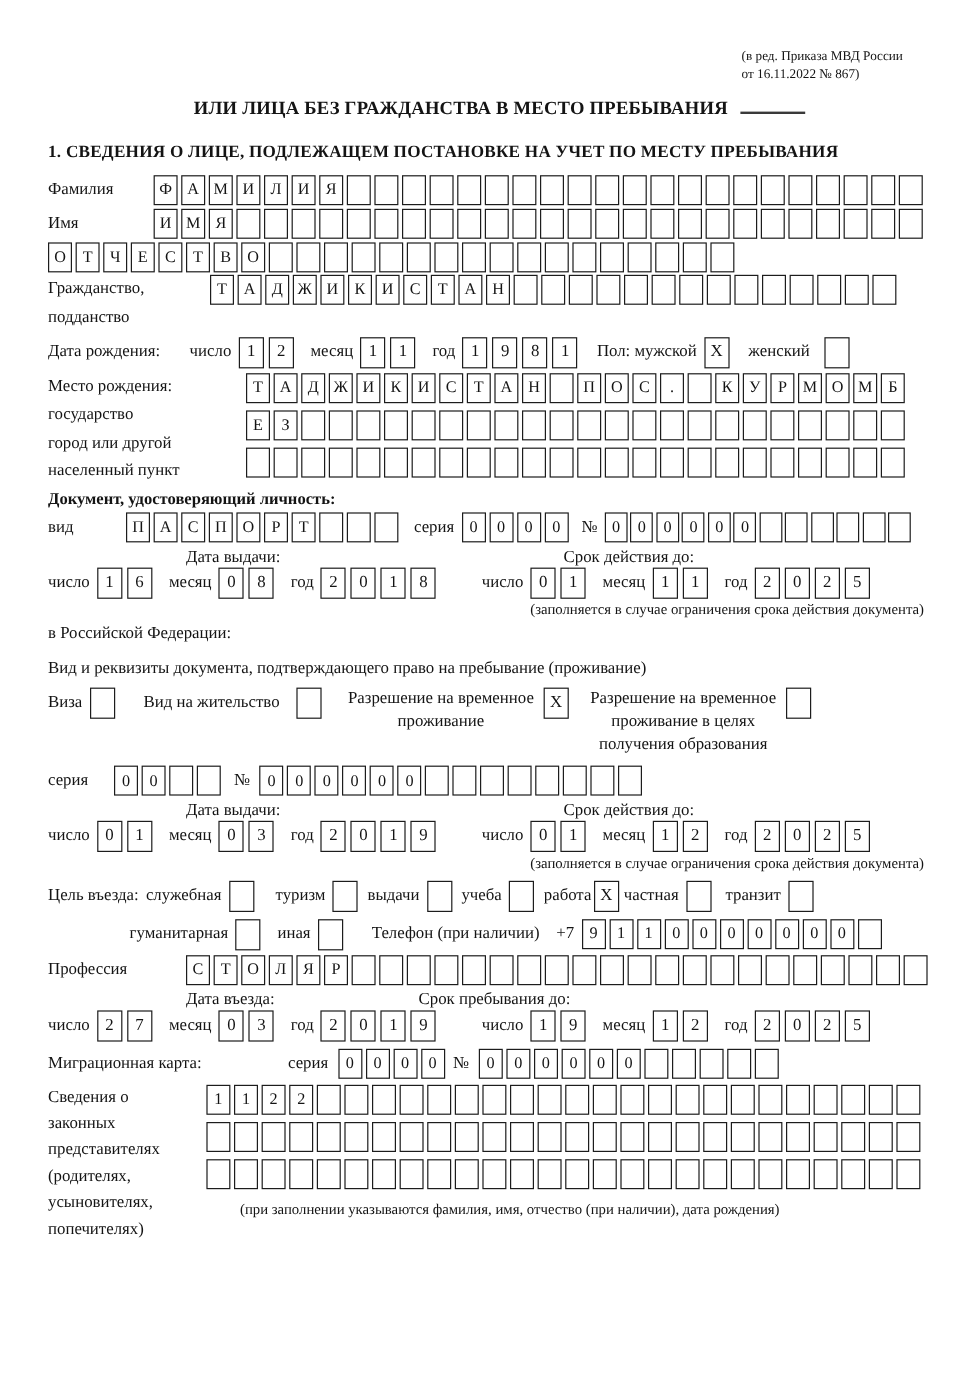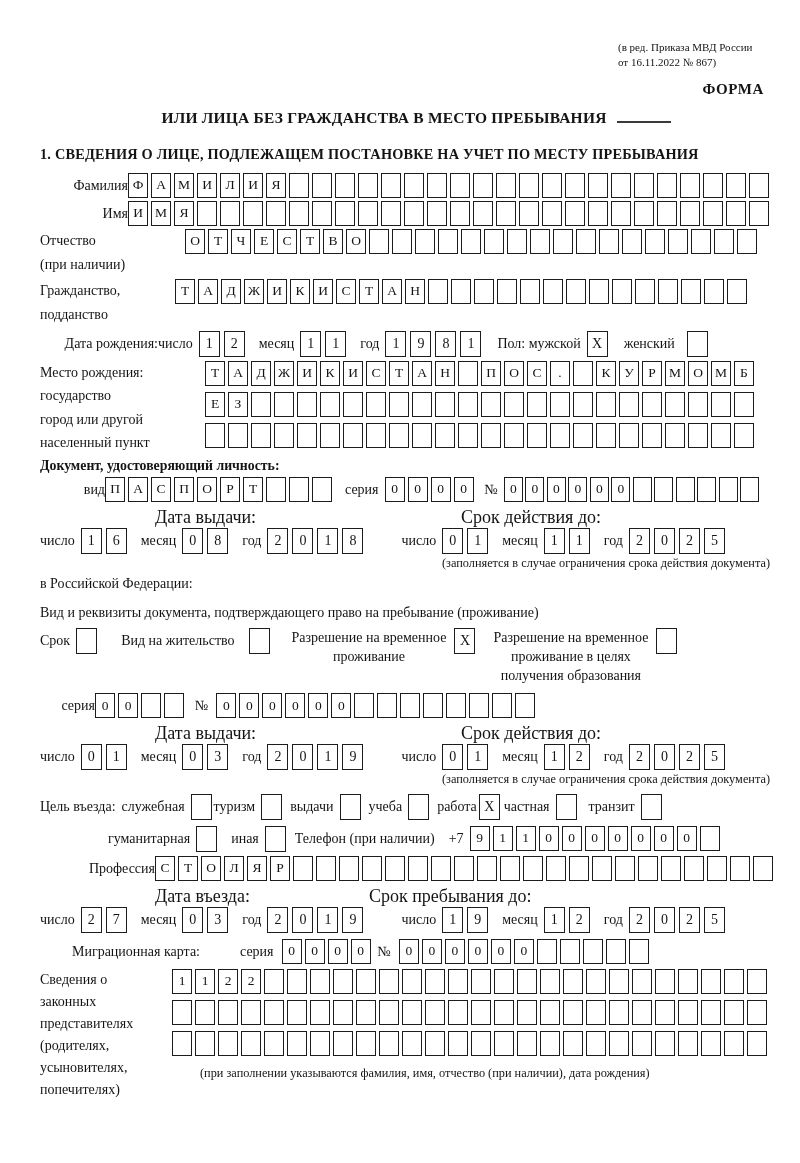--- a/index.html
+++ b/index.html
@@ -11,21 +11,21 @@
   .pre { white-space:pre-line; }
   
   .appendix { margin-left:578px; width:182px; font-size:13.5px; line-height:1.42; }
   .appendix .rev { margin-top:6px; font-size:11px; line-height:1.4; }
   .forma { text-align:right; padding-right:28px; font-weight:700; font-size:15px; margin-top:10px; letter-spacing:0.6px; }
   .title { text-align:center; font-weight:700; font-size:15.5px; margin-top:8px; line-height:1.55; letter-spacing:0.2px; }
   .blankline { display:inline-block; width:54px; height:13px; border-bottom:2px solid #3a3a3a; margin-left:10px; }
   .sec { font-weight:700; font-size:14.3px; margin-top:16px; letter-spacing:0.2px; }
 
   .row { display:flex; align-items:flex-start; flex-wrap:nowrap; }
-  .lab { font-size:14px; line-height:25px; flex:0 0 auto;text-align:right; }
+  .lab { font-size:14px; line-height:25px; flex:0 0 auto; }
   .labcol { font-size:14px; line-height:24px; flex:0 0 auto; }
   .grid { display:inline-flex; flex-wrap:nowrap; flex:0 0 auto; }
   .cell {
     box-sizing:border-box; width:20px; height:25px; border:1.6px solid #1c1c1c;
     margin-right:3px; display:inline-flex; align-items:center; justify-content:center;
     font-size:13.5px; flex:0 0 auto; background:#fff;
   }
   .grid.tight .cell { width:19px; margin-right:2.5px; }
   .dcell { width:21px; height:26px; margin-right:4px; font-size:14px; }
   .cbox {
@@ -37,41 +37,40 @@
   .dgroup .dlab:first-child { margin-left:0; }
 
   .w88 { width:88px; } .w145 { width:145px; } .w135 { width:135px; } .w165 { width:165px; }
   .w118 { width:118px; } .w65 { width:65px; } .w55 { width:55px; } .w115 { width:115px; }
   .w160 { width:160px; } .w132 { width:132px; }
 
   .mt2{margin-top:2px}.mt3{margin-top:3px}.mt4{margin-top:4px}.mt5{margin-top:5px}
   .mt6{margin-top:6px}.mt8{margin-top:8px}.mt10{margin-top:10px}
 
   .doc-heading { font-weight:700; font-size:13.8px; margin-top:3px; }
-  .pairhead { display:flex; font-size:18px; margin-top:5px; }
+  .pairhead { display:flex; font-size:14px; margin-top:5px;gap:31px; }
   .note { font-size:12.3px; text-align:right; padding-right:22px; margin-top:2px; line-height:1.25; }
   .intro { font-size:14px; margin-top:8px; line-height:1.5; }
   .permits { display:flex; align-items:flex-start; margin-top:5px; }
   .pair { display:inline-flex; align-items:flex-start; flex:0 0 auto; }
   .plab { font-size:14px; line-height:26px; margin-right:6px; }
   .center-lab { font-size:14px; line-height:19px; text-align:center; white-space:pre-line; margin-right:8px; }
   .boxrows .grid { margin-bottom:6px; }
   .gnote { font-size:12.3px; margin-top:4px; margin-left:28px; }
 </style>
 </head>
 <body>
 
 <div class="page">
 
   <div class="appendix">
     <div class="rev pre">(в ред. Приказа МВД России
 от 16.11.2022 № 867)</div>
   </div>
 
-  <div class="forma">ФОРМА</div>
 
   <div class="title">
     <div><span>ИЛИ ЛИЦА БЕЗ ГРАЖДАНСТВА В МЕСТО ПРЕБЫВАНИЯ</span><span class="blankline"></span></div>
   </div>
 
   <div class="sec">1. СВЕДЕНИЯ О ЛИЦЕ, ПОДЛЕЖАЩЕМ ПОСТАНОВКЕ НА УЧЕТ ПО МЕСТУ ПРЕБЫВАНИЯ</div>
 
   <div class="row mt10">
     <span class="lab w88">Фамилия</span>
     <span class="grid">
@@ -134,22 +133,20 @@
         <span class="cell"></span>
         <span class="cell"></span>
         <span class="cell"></span>
         <span class="cell"></span>
         <span class="cell"></span>
         <span class="cell"></span>
       </span>
   </div>
 
   <div class="row mt3">
-    <span class="labcol w145 pre">Отчество
-(при наличии)</span>
     <span class="grid">
         <span class="cell">О</span>
         <span class="cell">Т</span>
         <span class="cell">Ч</span>
         <span class="cell">Е</span>
         <span class="cell">С</span>
         <span class="cell">Т</span>
         <span class="cell">В</span>
         <span class="cell">О</span>
         <span class="cell"></span>
@@ -384,21 +381,21 @@
         <span class="cell dcell">5</span>
       </span>
   </div>
   <div class="note">(заполняется в случае ограничения срока действия документа)</div>
 
   <div class="intro" style="margin-top:2px">в Российской Федерации:</div>
   <div class="intro">Вид и реквизиты документа, подтверждающего право на пребывание (проживание)</div>
 
   <div class="permits">
     <span class="pair">
-      <span class="plab">Срок</span>
+      <span class="plab">Виза</span>
       <span class="cbox"></span>
     </span>
     <span class="pair" style="margin-left:24px">
       <span class="plab">Вид на жительство</span>
       <span class="cbox" style="margin-left:8px"></span>
     </span>
     <span class="pair" style="margin-left:22px">
       <span class="center-lab">Разрешение на временное
 проживание</span>
       <span class="cbox">X</span>
@@ -471,21 +468,21 @@
       </span>
   </div>
   <div class="note">(заполняется в случае ограничения срока действия документа)</div>
 
   <div class="row mt6">
     <span class="lab" style="margin-right:6px">Цель въезда:</span>
     <span class="pair">
         <span class="plab">служебная</span>
         <span class="cbox"></span>
       </span>
-    <span class="pair" style="margin-left:2px">
+    <span class="pair" style="margin-left:18px">
         <span class="plab">туризм</span>
         <span class="cbox"></span>
       </span>
     <span class="pair" style="margin-left:8px">
         <span class="plab">выдачи</span>
         <span class="cbox"></span>
       </span>
     <span class="pair" style="margin-left:8px">
         <span class="plab">учеба</span>
         <span class="cbox"></span>
@@ -506,21 +503,21 @@
 
   <div class="row mt6">
     <span class="pair" style="margin-left:68px">
         <span class="plab">гуманитарная</span>
         <span class="cbox"></span>
       </span>
     <span class="pair" style="margin-left:14px">
         <span class="plab">иная</span>
         <span class="cbox"></span>
       </span>
-    <span class="lab" style="margin-left:9px">Телефон (при наличии)</span>
+    <span class="lab" style="margin-left:24px">Телефон (при наличии)</span>
     <span class="lab" style="margin-left:14px;margin-right:6px">+7</span>
     <span class="grid">
         <span class="cell">9</span>
         <span class="cell">1</span>
         <span class="cell">1</span>
         <span class="cell">0</span>
         <span class="cell">0</span>
         <span class="cell">0</span>
         <span class="cell">0</span>
         <span class="cell">0</span>
@@ -558,21 +555,21 @@
         <span class="cell"></span>
         <span class="cell"></span>
         <span class="cell"></span>
         <span class="cell"></span>
         <span class="cell"></span>
       </span>
   </div>
 
   <div class="pairhead">
     <span style="margin-left:115px">Дата въезда:</span>
-    <span style="margin-left:119px">Срок пребывания до:</span>
+    <span style="margin-left:89px">Срок пребывания до:</span>
   </div>
   <div class="row">
     <span class="dgroup">
         <span class="dlab">число</span>
         <span class="cell dcell">2</span>
         <span class="cell dcell">7</span>
         <span class="dlab">месяц</span>
         <span class="cell dcell">0</span>
         <span class="cell dcell">3</span>
         <span class="dlab">год</span>

